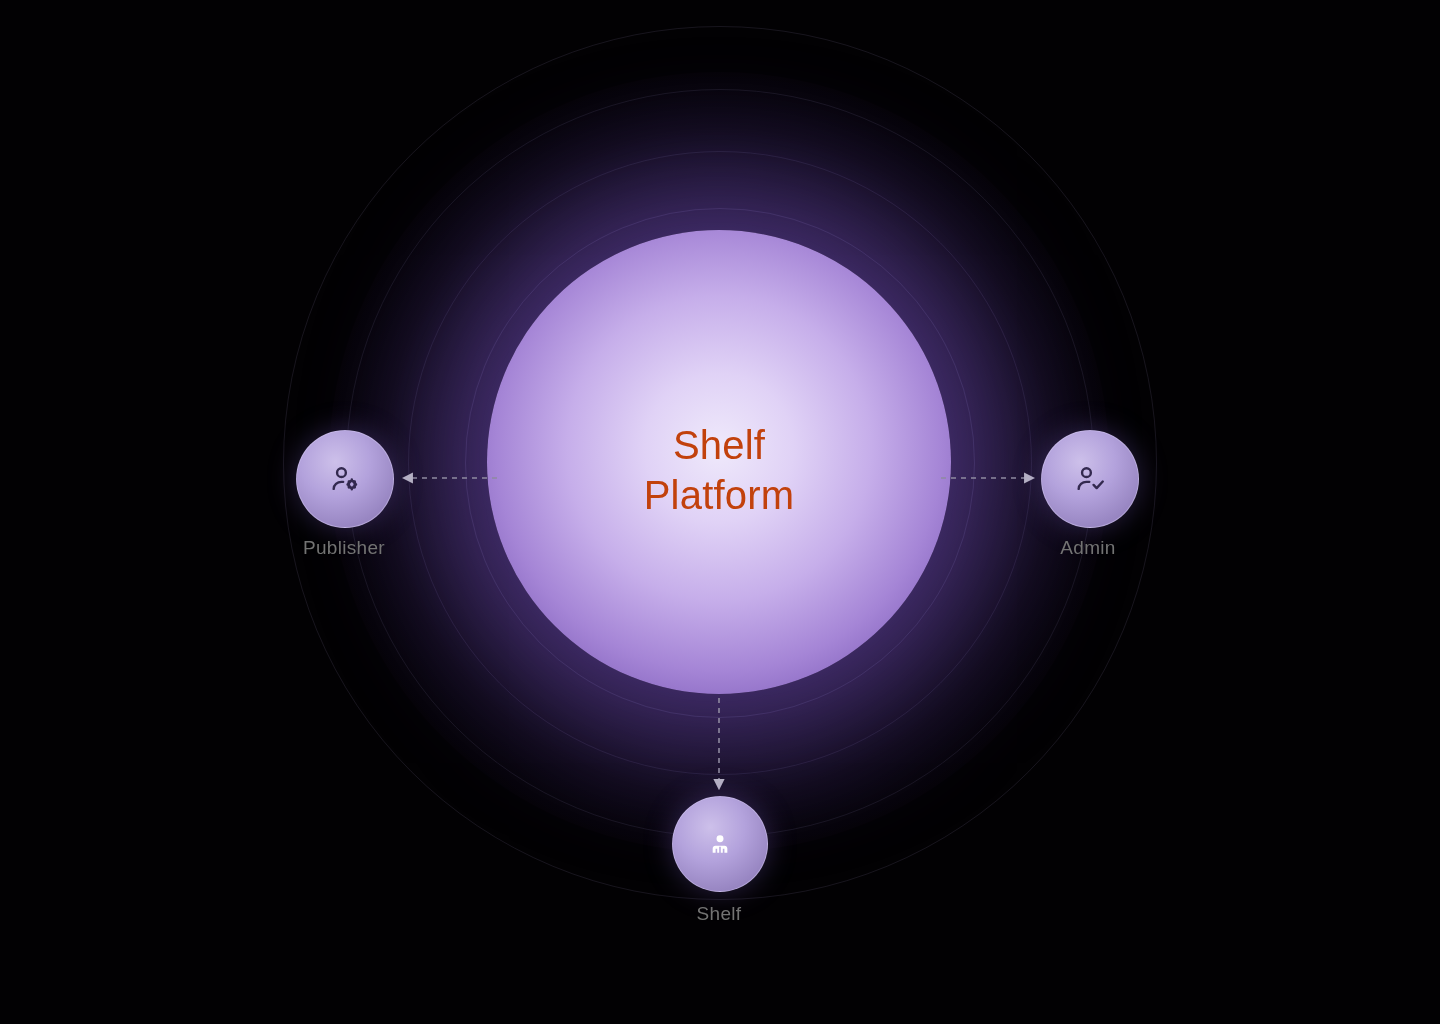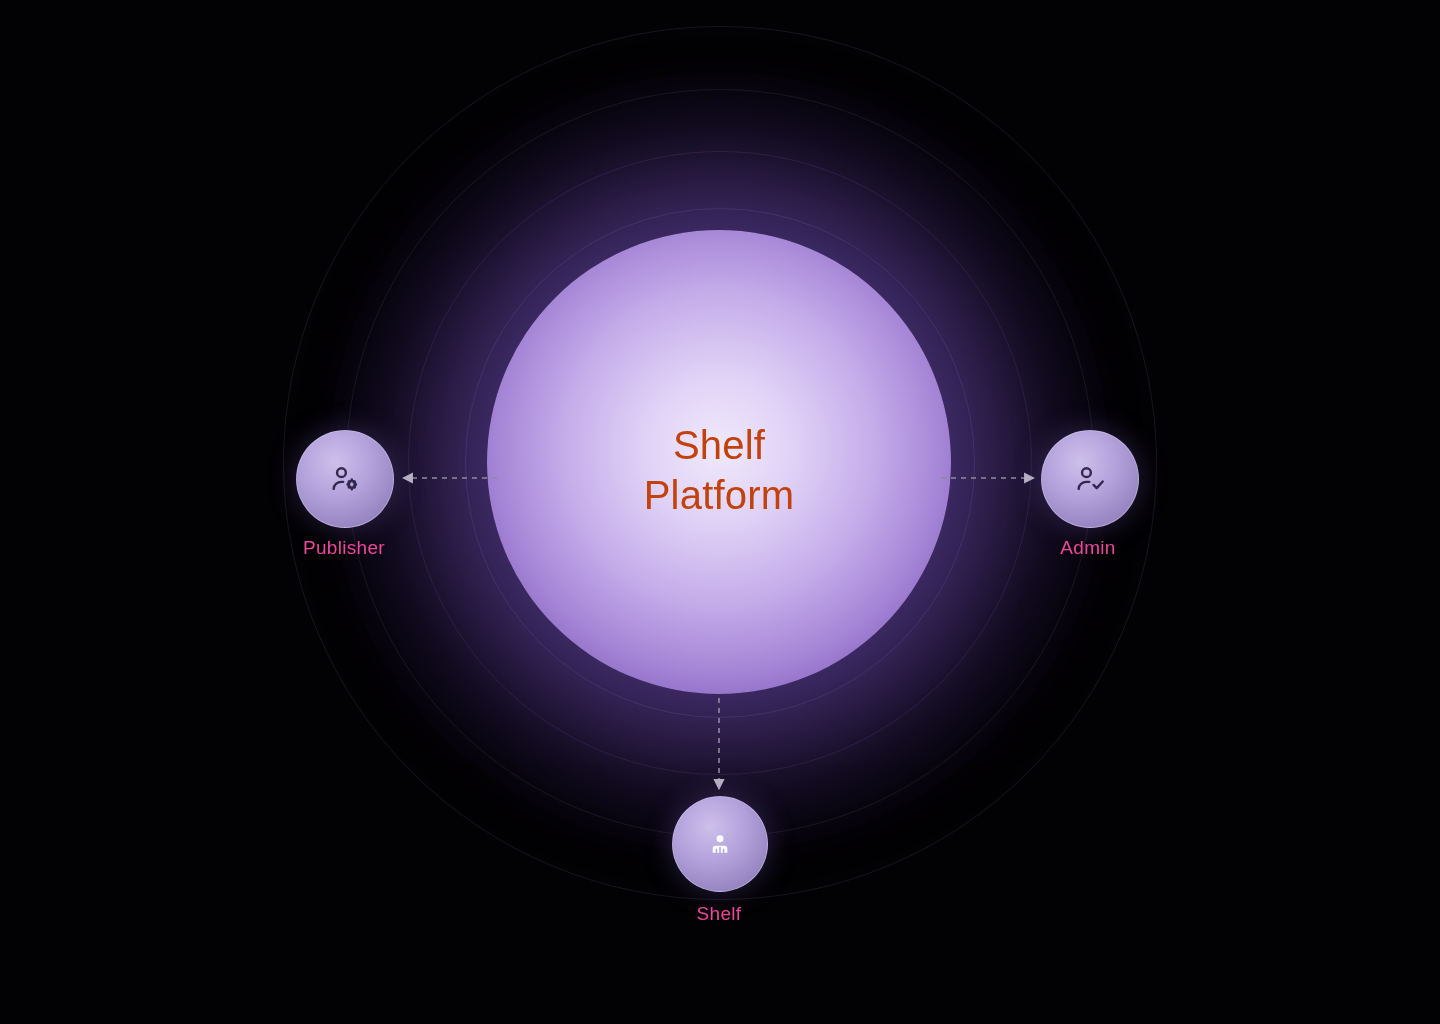--- a/index.html
+++ b/index.html
@@ -98,21 +98,21 @@
     cursor: pointer;
   }
   .node-publisher { left: 296px;  top: 430px; }
   .node-reader    { left: 1041px; top: 430px; }
   .node-admin     { left: 672px;  top: 796px; width: 94px; height: 94px; }
 
   .node-label {
     position: absolute;
     width: 220px;
     text-align: center;
-    color: #ec4899;
+    color: #737373;
     font-size: 19px;
     font-weight: 400;
     letter-spacing: 0.3px;
   }
   .label-publisher { left: 234px; top: 537px; }
   .label-reader    { left: 978px; top: 537px; }
   .label-admin     { left: 609px; top: 903px; }
 
   .node-icon svg { display: block; }
 </style>

